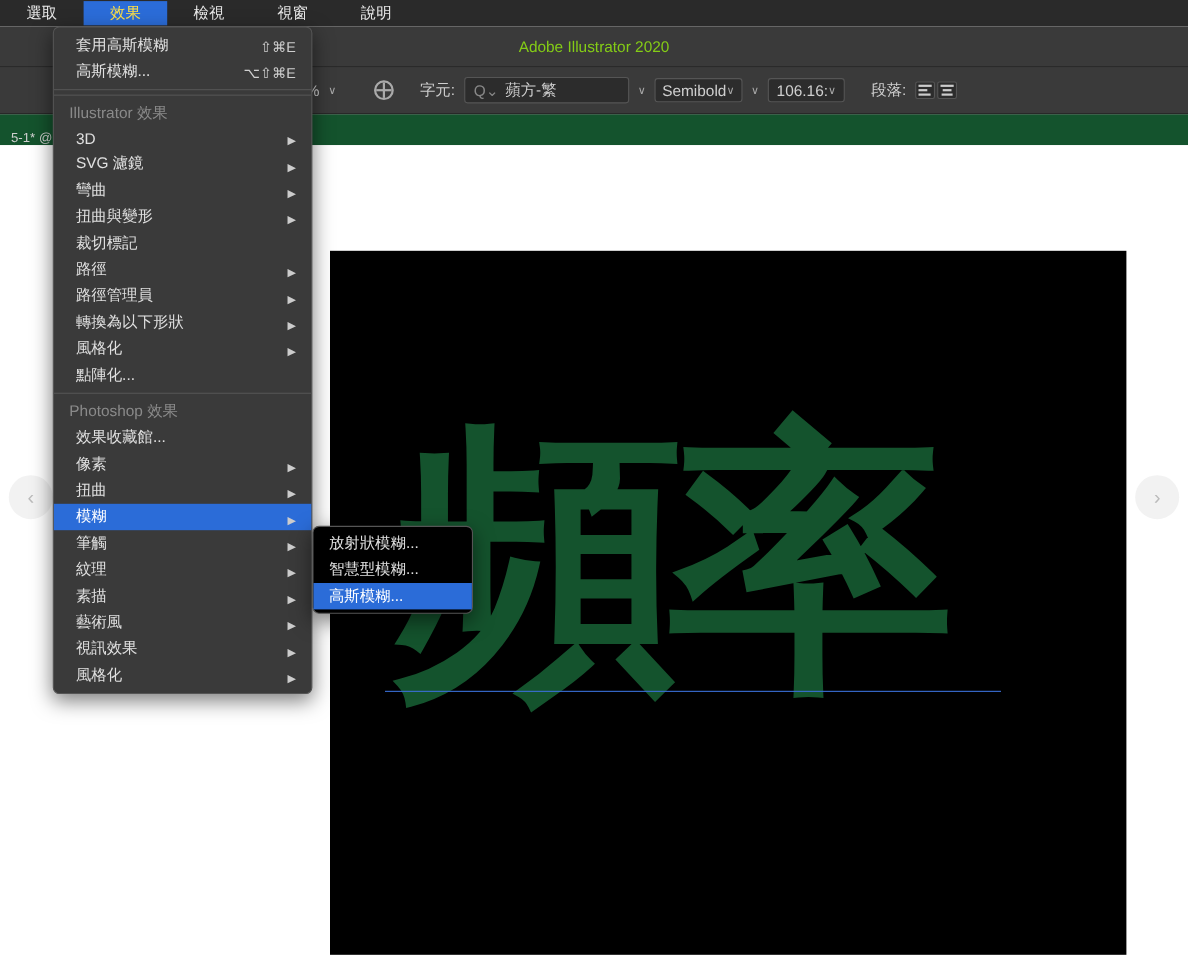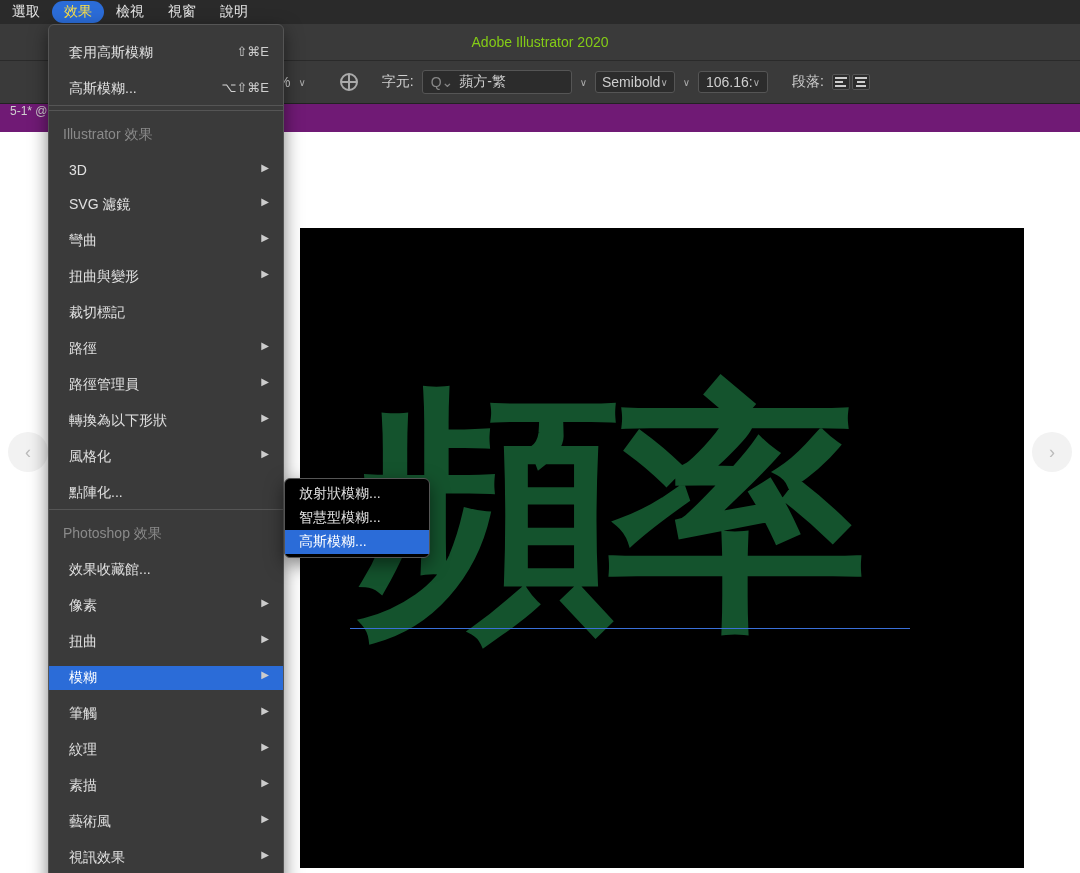--- a/index.html
+++ b/index.html
@@ -1,36 +1,36 @@
 <!DOCTYPE html>
 <html><head>
 <meta charset="utf-8">
 <style>
   * { box-sizing: border-box; margin: 0; padding: 0; font-family: -apple-system, "Helvetica Neue", Arial, sans-serif; }
   body { width: 1080px; height: 873px; background: #fff; position: relative; overflow: hidden; }
   .menubar { display: flex; align-items: center; background: #2a2a2a; color: #e8e8e8; height: 24px; font-size: 14px; }
-  .menubar .item { padding: 2px 12px; cursor: default; border-radius: 11px; }
+  .menubar .item { padding: 2px 24px; cursor: default; }
   .menubar .item.active { background: #2b6cd8; color: #fde047; }
   .titlebar { background: #3a3a3a; height: 36px; display: flex; align-items: center; position: relative; }
   .titlebar .title { position: absolute; left: 50%; transform: translateX(-50%); color: #84cc16; font-size: 14px; }
   .optionbar { background: #3a3a3a; height: 44px; border-top: 1px solid #2a2a2a; border-bottom: 1px solid #222; display: flex; align-items: center; color: #cfcfcf; font-size: 14px; padding: 0 8px; gap: 8px; }
   .optionbar .pct { margin-left: 270px; }
   .optionbar .box { background: #2c2c2c; border: 1px solid #555; border-radius: 3px; padding: 2px 8px; display: flex; align-items: center; gap: 6px; }
   .optionbar .dropdown { background: #2c2c2c; border: 1px solid #555; border-radius: 3px; padding: 2px 6px; min-width: 70px; display: flex; align-items: center; justify-content: center; }
   .optionbar .chev { font-size: 10px; color: #aaa; }
   .optionbar .widebox { min-width: 150px; }
-  .tabbar { background: #701a75; color: #cfcfcf; height: 28px; display: flex; align-items: flex-start; font-size: 12px; padding-left: 4px; }
+  .tabbar { background: #14532d; color: #cfcfcf; height: 28px; display: flex; align-items: flex-end; font-size: 12px; padding-left: 4px; }
   .tabbar span { padding: 0 6px; }
   .canvas-area { position: absolute; top: 132px; left: 0; right: 0; bottom: 0; background: #fff; }
   .artboard { position: absolute; left: 300px; top: 228px; width: 724px; height: 640px; background: #000; }
   .bigtext { position: absolute; left: 360px; top: 380px; color: #14532d; font-size: 260px; font-weight: 600; letter-spacing: -12px; white-space: nowrap; line-height: 1; }
   .baseline { position: absolute; left: 350px; top: 628px; width: 560px; height: 1px; background: #3a6fd8; }
   
   .menu { position: absolute; top: 24px; left: 48px; width: 236px; background: #3a3a3a; color: #e0e0e0; font-size: 14px; border: 1px solid #555; border-radius: 6px; box-shadow: 0 6px 18px rgba(0,0,0,.5); padding: 4px 0; z-index: 20; }
-  .menu .row { display: flex; align-items: flex-start; justify-content: space-between; padding: 3px 14px 3px 20px; position: relative; cursor: default; margin-top: 12px; }
+  .menu .row { display: flex; align-items: flex-end; justify-content: space-between; padding: 3px 14px 3px 20px; position: relative; cursor: default; }
   .menu .row.header { color: #8a8a8a; cursor: default; padding-left: 14px; }
   .menu .row.sel { background: #2b6cd8; color: #fff; }
   .menu .sep { height: 1px; background: #555; margin: 4px 0; }
   .menu .shortcut { color: #cfcfcf; font-size: 13px; }
   .menu .arrow { font-size: 10px; color: #ccc; }
   .submenu { position: absolute; top: 478px; left: 284px; width: 146px; background: #000000; border: 1px solid #555; border-radius: 6px; box-shadow: 0 6px 18px rgba(0,0,0,.5); padding: 3px 0; z-index: 21; font-size:14px; color:#e0e0e0;}
   .submenu .row { padding: 3px 14px; cursor: default; }
   .submenu .row.sel { background: #2b6cd8; color: #fff; }
   .navcircle { position:absolute; width:40px; height:40px; border-radius:50%; background:#f2f2f2; display:flex; align-items:center; justify-content:center; color:#bbb; font-size:18px; top:432px; }
   .navcircle.left { left:8px; }

